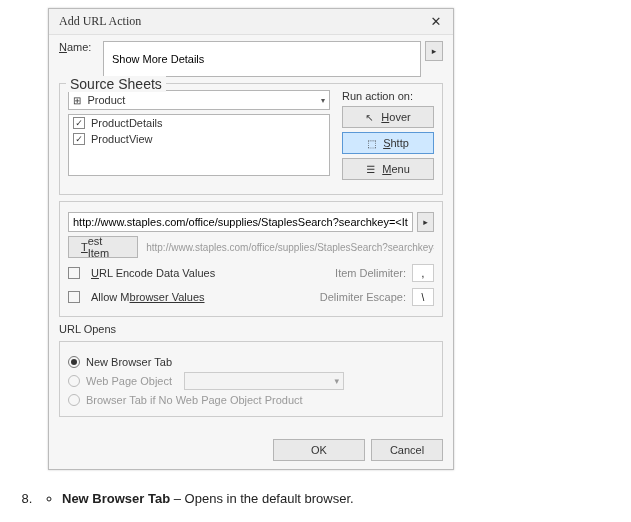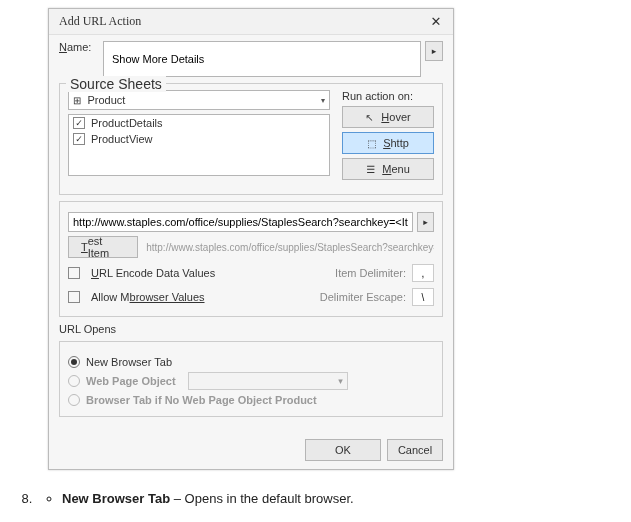--- a/index.html
+++ b/index.html
@@ -97,21 +97,21 @@
   .opt-left { display: flex; align-items: flex-start; gap: 5px; }
   .opt-right { margin-left: auto; display: flex; align-items: center; gap: 6px; color: #888; }
   .tiny-input { width: 22px; height: 18px; border: 1px solid #ccc; background: #fff; font-size: 10px; padding: 0 2px; text-align: center; }
   .radio-row { display: flex; align-items: center; gap: 6px; margin-top: 4px; font-size: 11px; }
   .radio {
     width: 12px; height: 12px; border: 1px solid #777; border-radius: 50%;
     display: inline-flex; align-items: center; justify-content: center;
   }
   .radio.checked::after { content: ""; width: 6px; height: 6px; background: #333; border-radius: 50%; }
   .radio.disabled { border-color: #bbb; }
-  .txt-disabled { color: #9a9a9a; font-weight: bold; }
+  .txt-disabled { color: #9a9a9a; }
   .combo {
     width: 160px; height: 18px; border: 1px solid #ccc; background: #f3f3f3;
     margin-left: 6px; display: flex; align-items: center; justify-content: flex-end; padding-right: 4px;
     font-size: 9px; color: #999;
   }
   .footer { display: flex; justify-content: flex-end; gap: 6px; padding: 8px 10px; }
   .doc { padding: 12px 12px 6px 14px; font-family: Arial, sans-serif; font-size: 13px; color: #222; }
   .doc ol { margin: 0; padding-left: 22px; }
   .doc ul { margin: 8px 0 0 0; padding-left: 26px; }
   .doc li { margin-bottom: 10px; line-height: 1.4; }
@@ -226,22 +226,22 @@
           </div>
       </div>
       <div class="radio-row">
         <span class="radio disabled"></span>
         <span class="txt-disabled">Browser Tab if No Web Page Object Product</span>
       </div>
     </div>
 
   </div>
   <div class="footer">
-    <div class="btn" style="width:76px;">OK</div>
-    <div class="btn" style="width:56px;">Cancel</div>
+    <div class="btn" style="width:92px;">OK</div>
+    <div class="btn" style="width:72px;">Cancel</div>
   </div>
 </div>
 
 <div class="doc">
   <ol start="8">
     <li>
       <ul>
         <li><b>New Browser Tab</b><span> – Opens in the default browser.</span></li>
 
       </ul>

